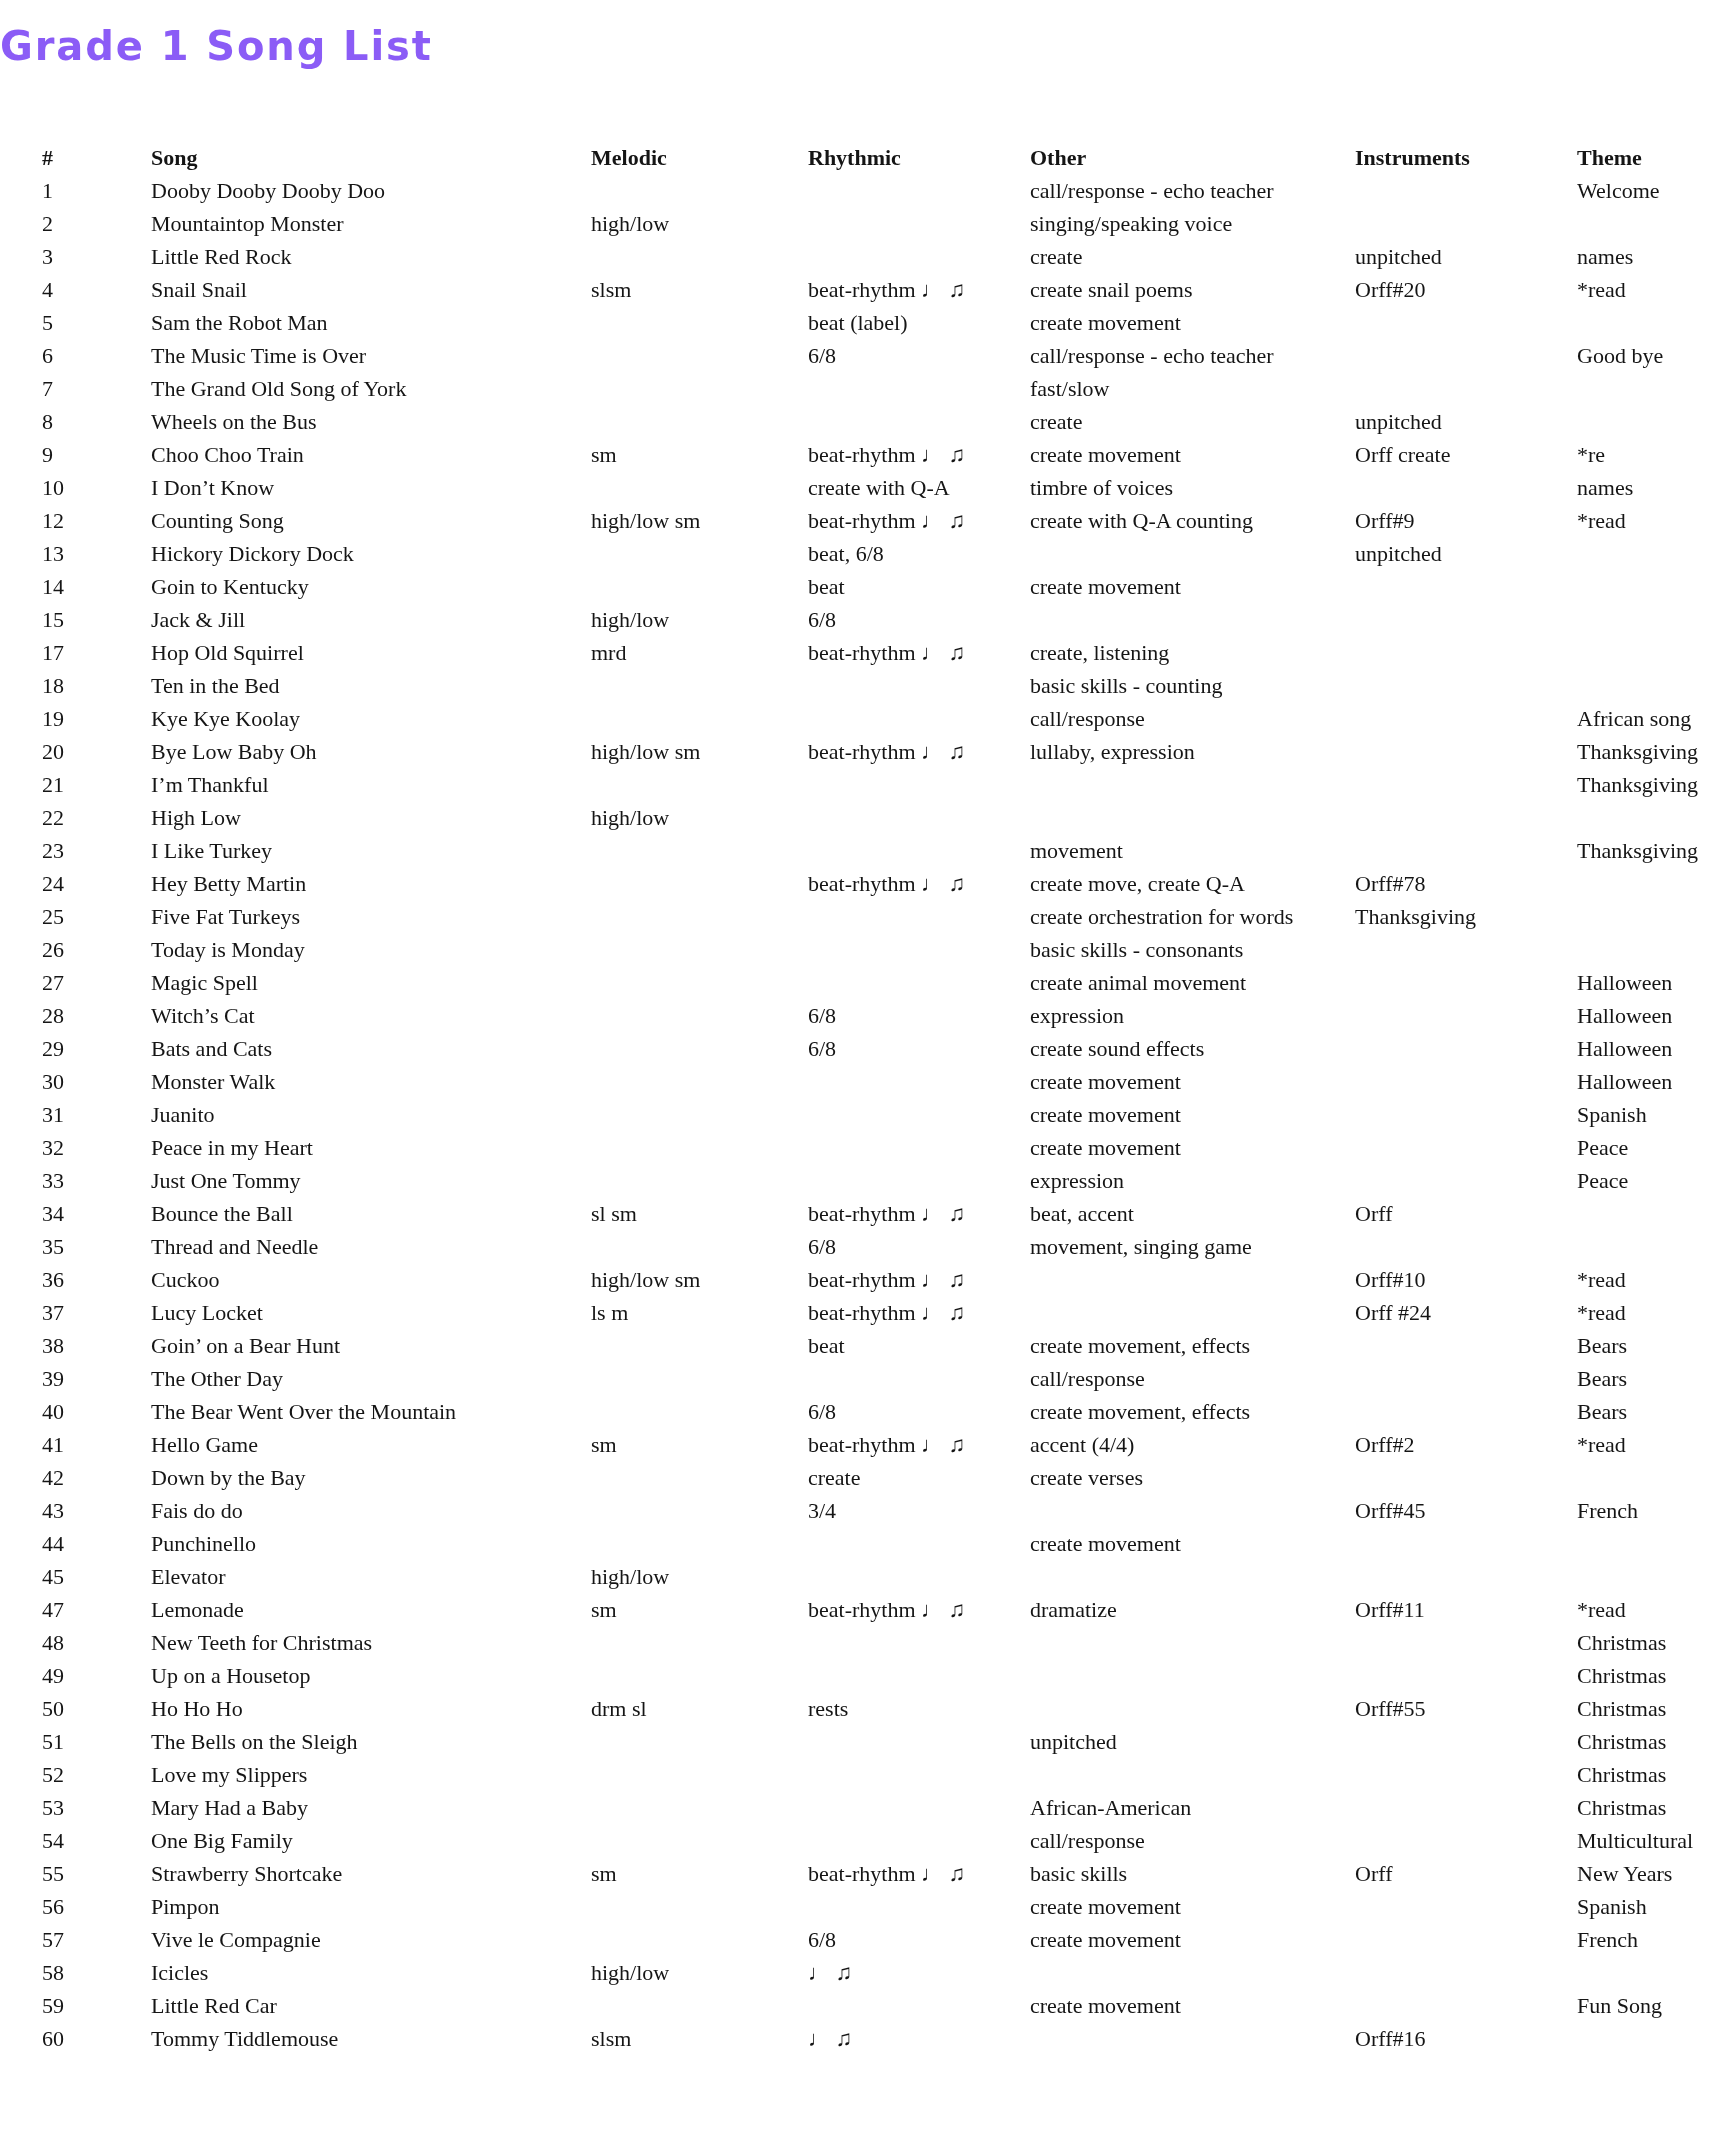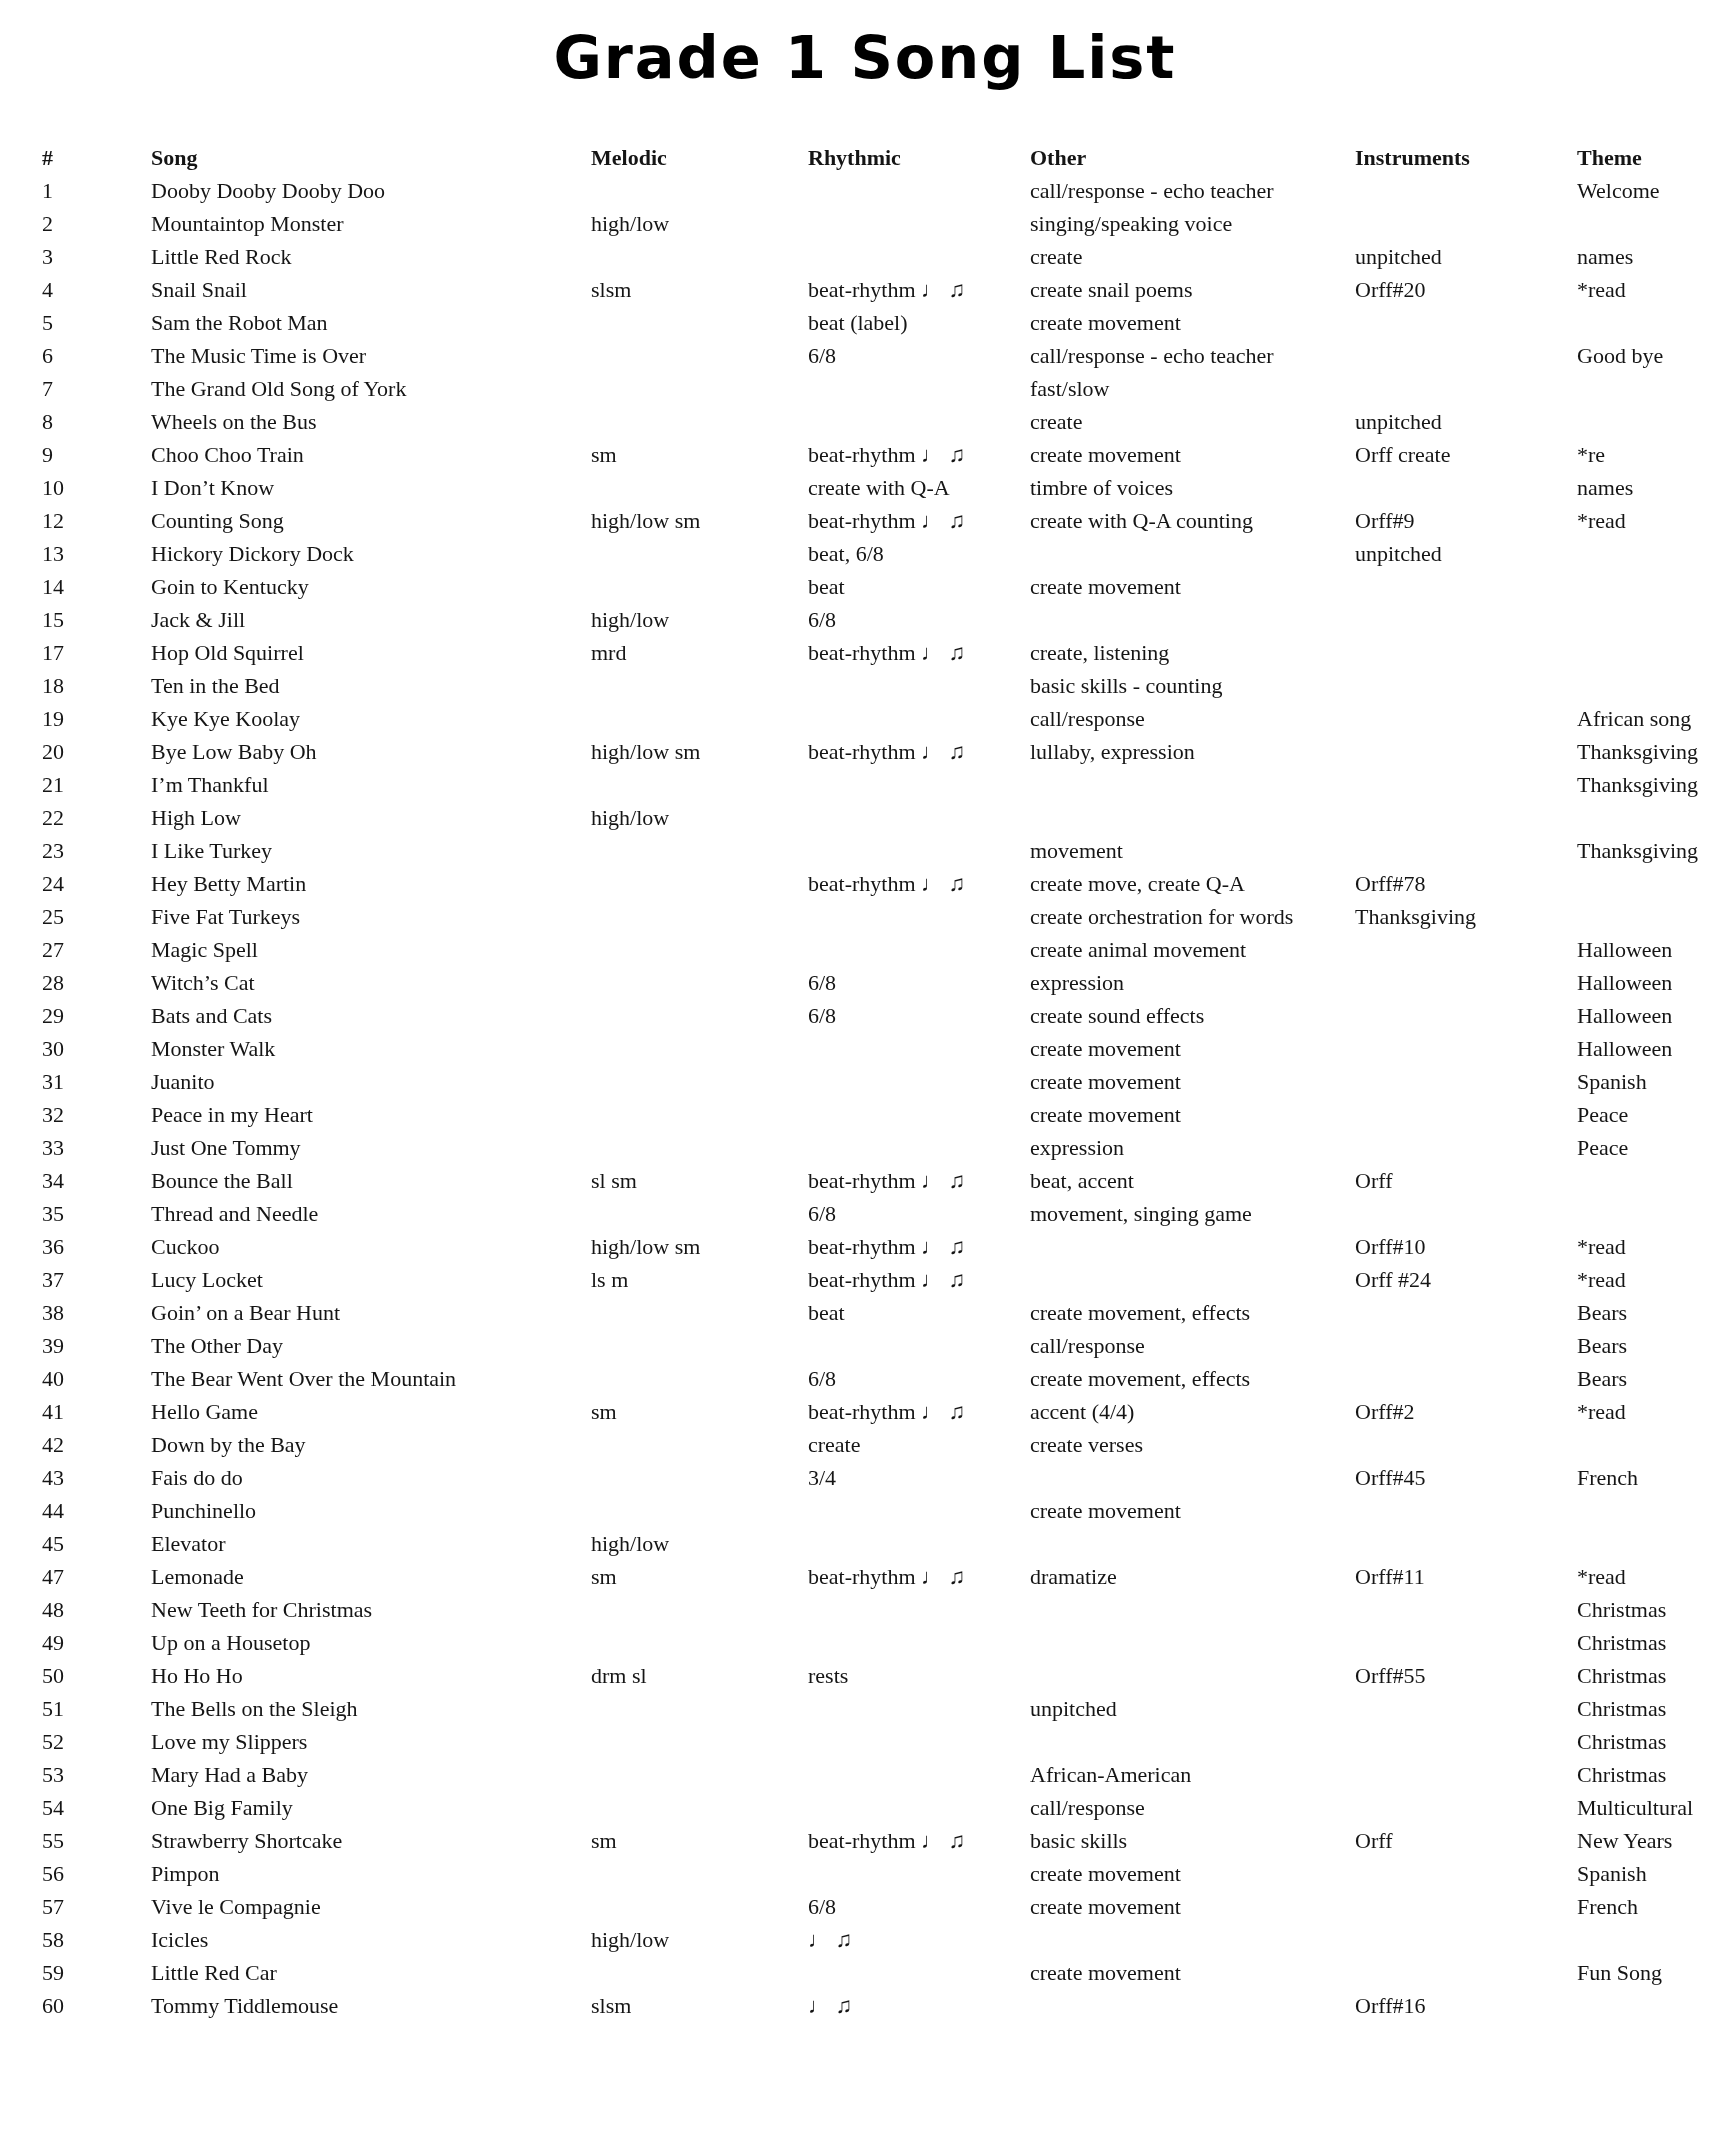--- a/index.html
+++ b/index.html
@@ -15,26 +15,26 @@
     color: #151515;
     font-family: "Liberation Serif", "DejaVu Serif", serif;
     overflow: hidden;
   }
   .title {
     position: absolute;
     top: 23px;
     left: 0;
     width: 100%;
     margin: 0;
-    text-align: center;
+    text-align: left;
     font-family: "DejaVu Sans", sans-serif;
     font-weight: 700;
-    font-size: 59px;
+    font-size: 40px;
     letter-spacing: 1.9px;
-    color: #000000;
+    color: #8b5cf6;
   }
   .table {
     position: absolute;
     top: 141px;
     left: 0;
     width: 1730px;
   }
   .row {
     display: grid;
     grid-template-columns: 109px 440px 217px 222px 325px 222px 1fr;
@@ -274,20 +274,29 @@
         <div class="row">
           <div class="cell">25</div>
           <div class="cell">Five Fat Turkeys</div>
           <div class="cell"></div>
           <div class="cell"></div>
           <div class="cell">create orchestration for words</div>
           <div class="cell">Thanksgiving</div>
           <div class="cell"></div>
         </div>
         <div class="row">
+          <div class="cell">26</div>
+          <div class="cell">Today is Monday</div>
+          <div class="cell"></div>
+          <div class="cell"></div>
+          <div class="cell">basic skills - consonants</div>
+          <div class="cell"></div>
+          <div class="cell"></div>
+        </div>
+        <div class="row">
           <div class="cell">27</div>
           <div class="cell">Magic Spell</div>
           <div class="cell"></div>
           <div class="cell"></div>
           <div class="cell">create animal movement</div>
           <div class="cell"></div>
           <div class="cell">Halloween</div>
         </div>
         <div class="row">
           <div class="cell">28</div>

